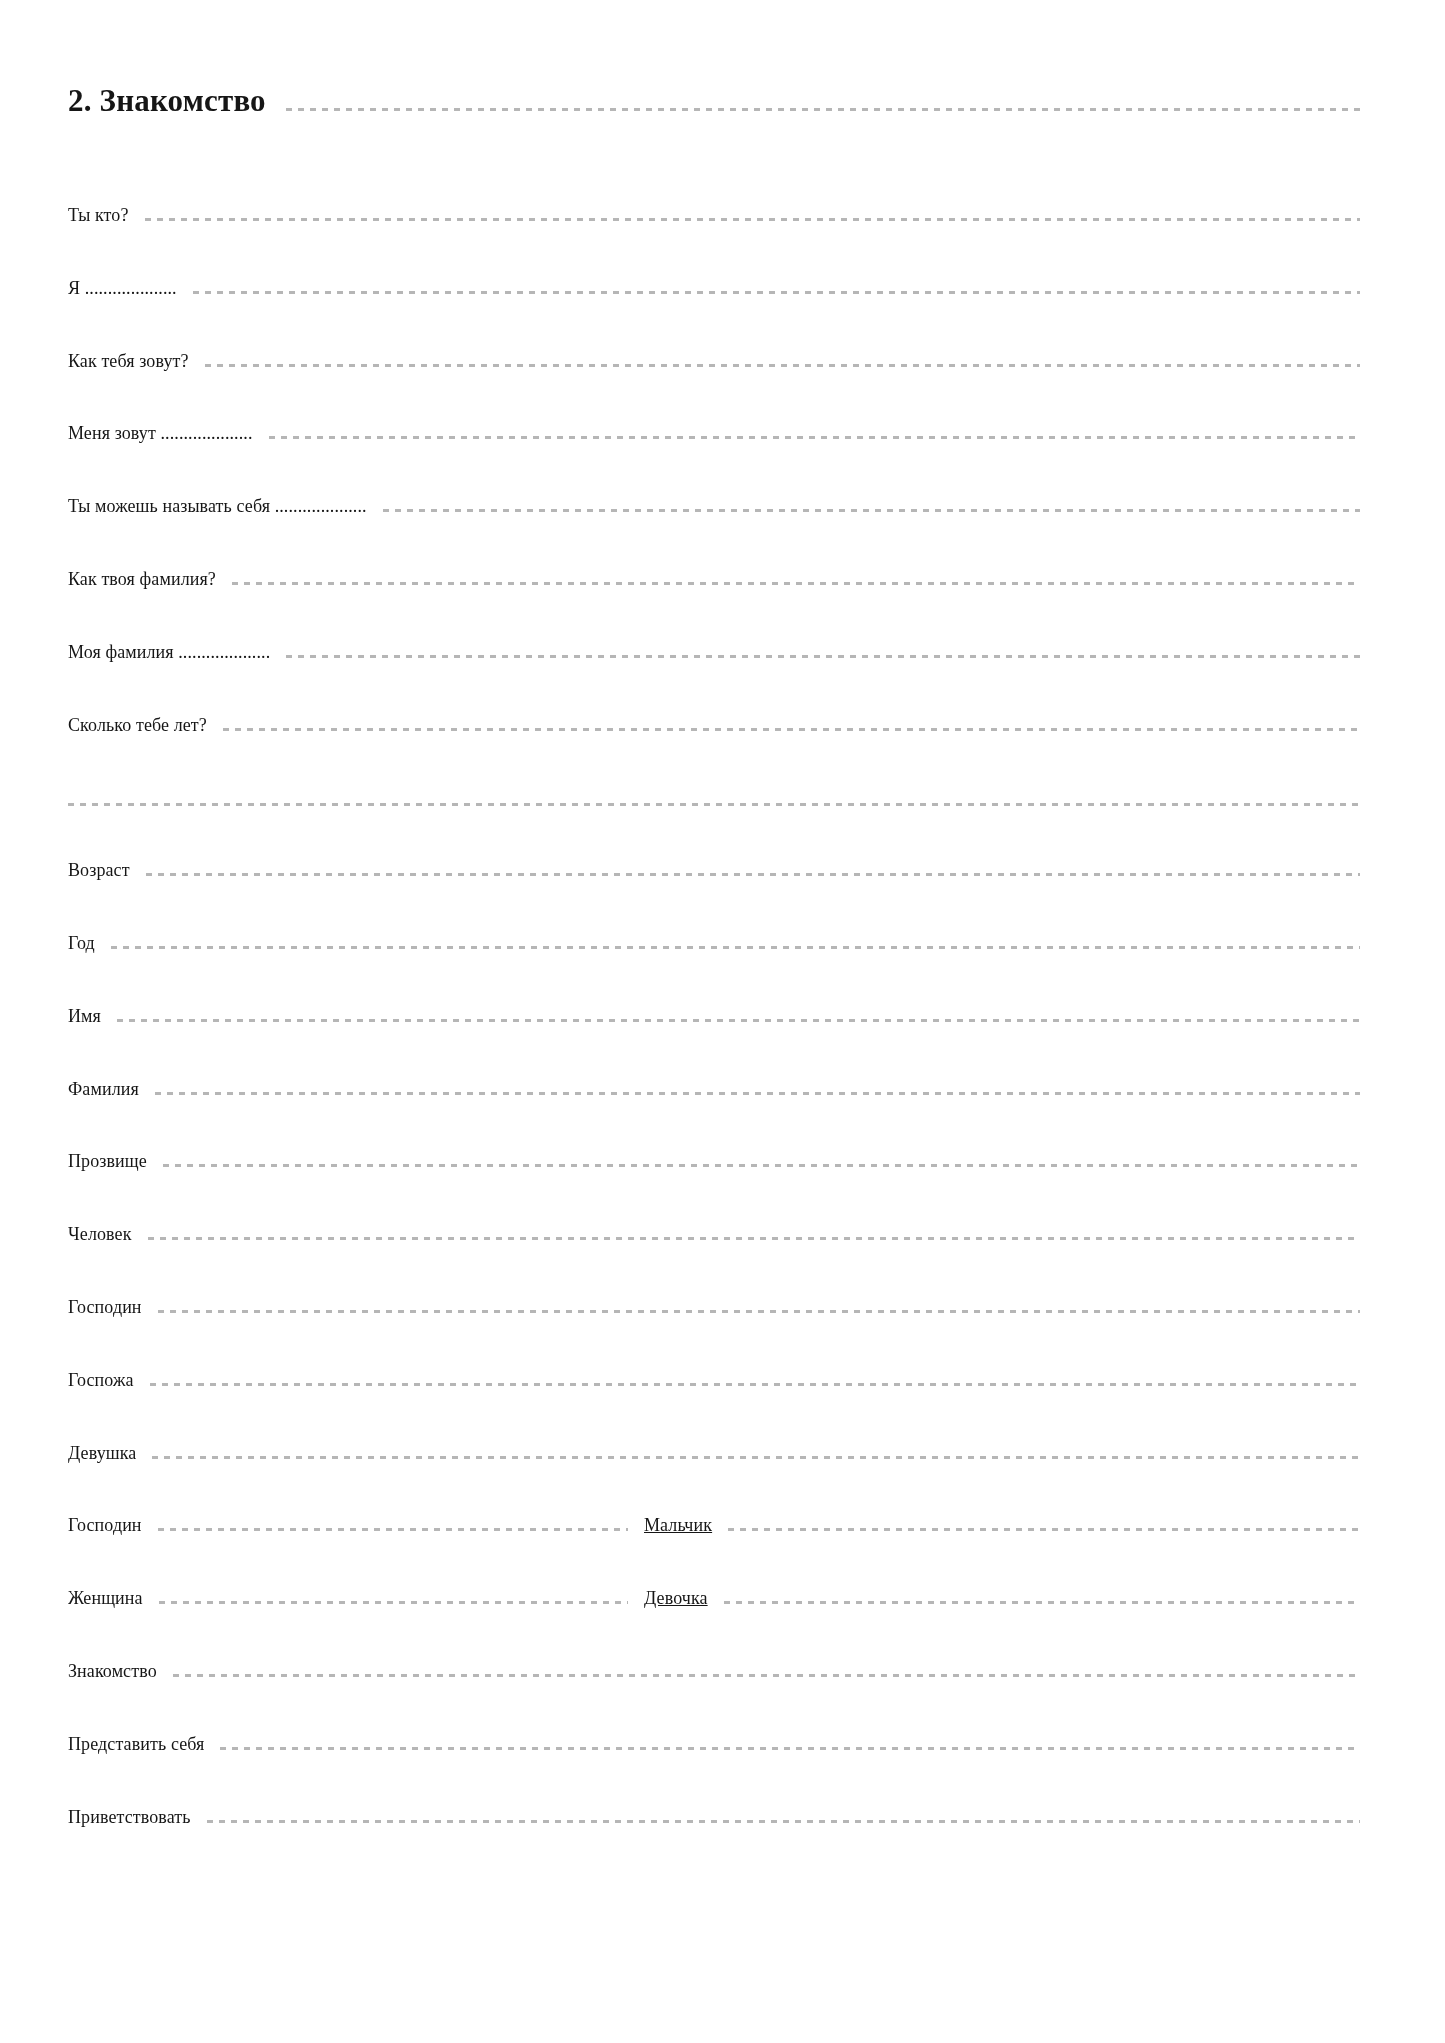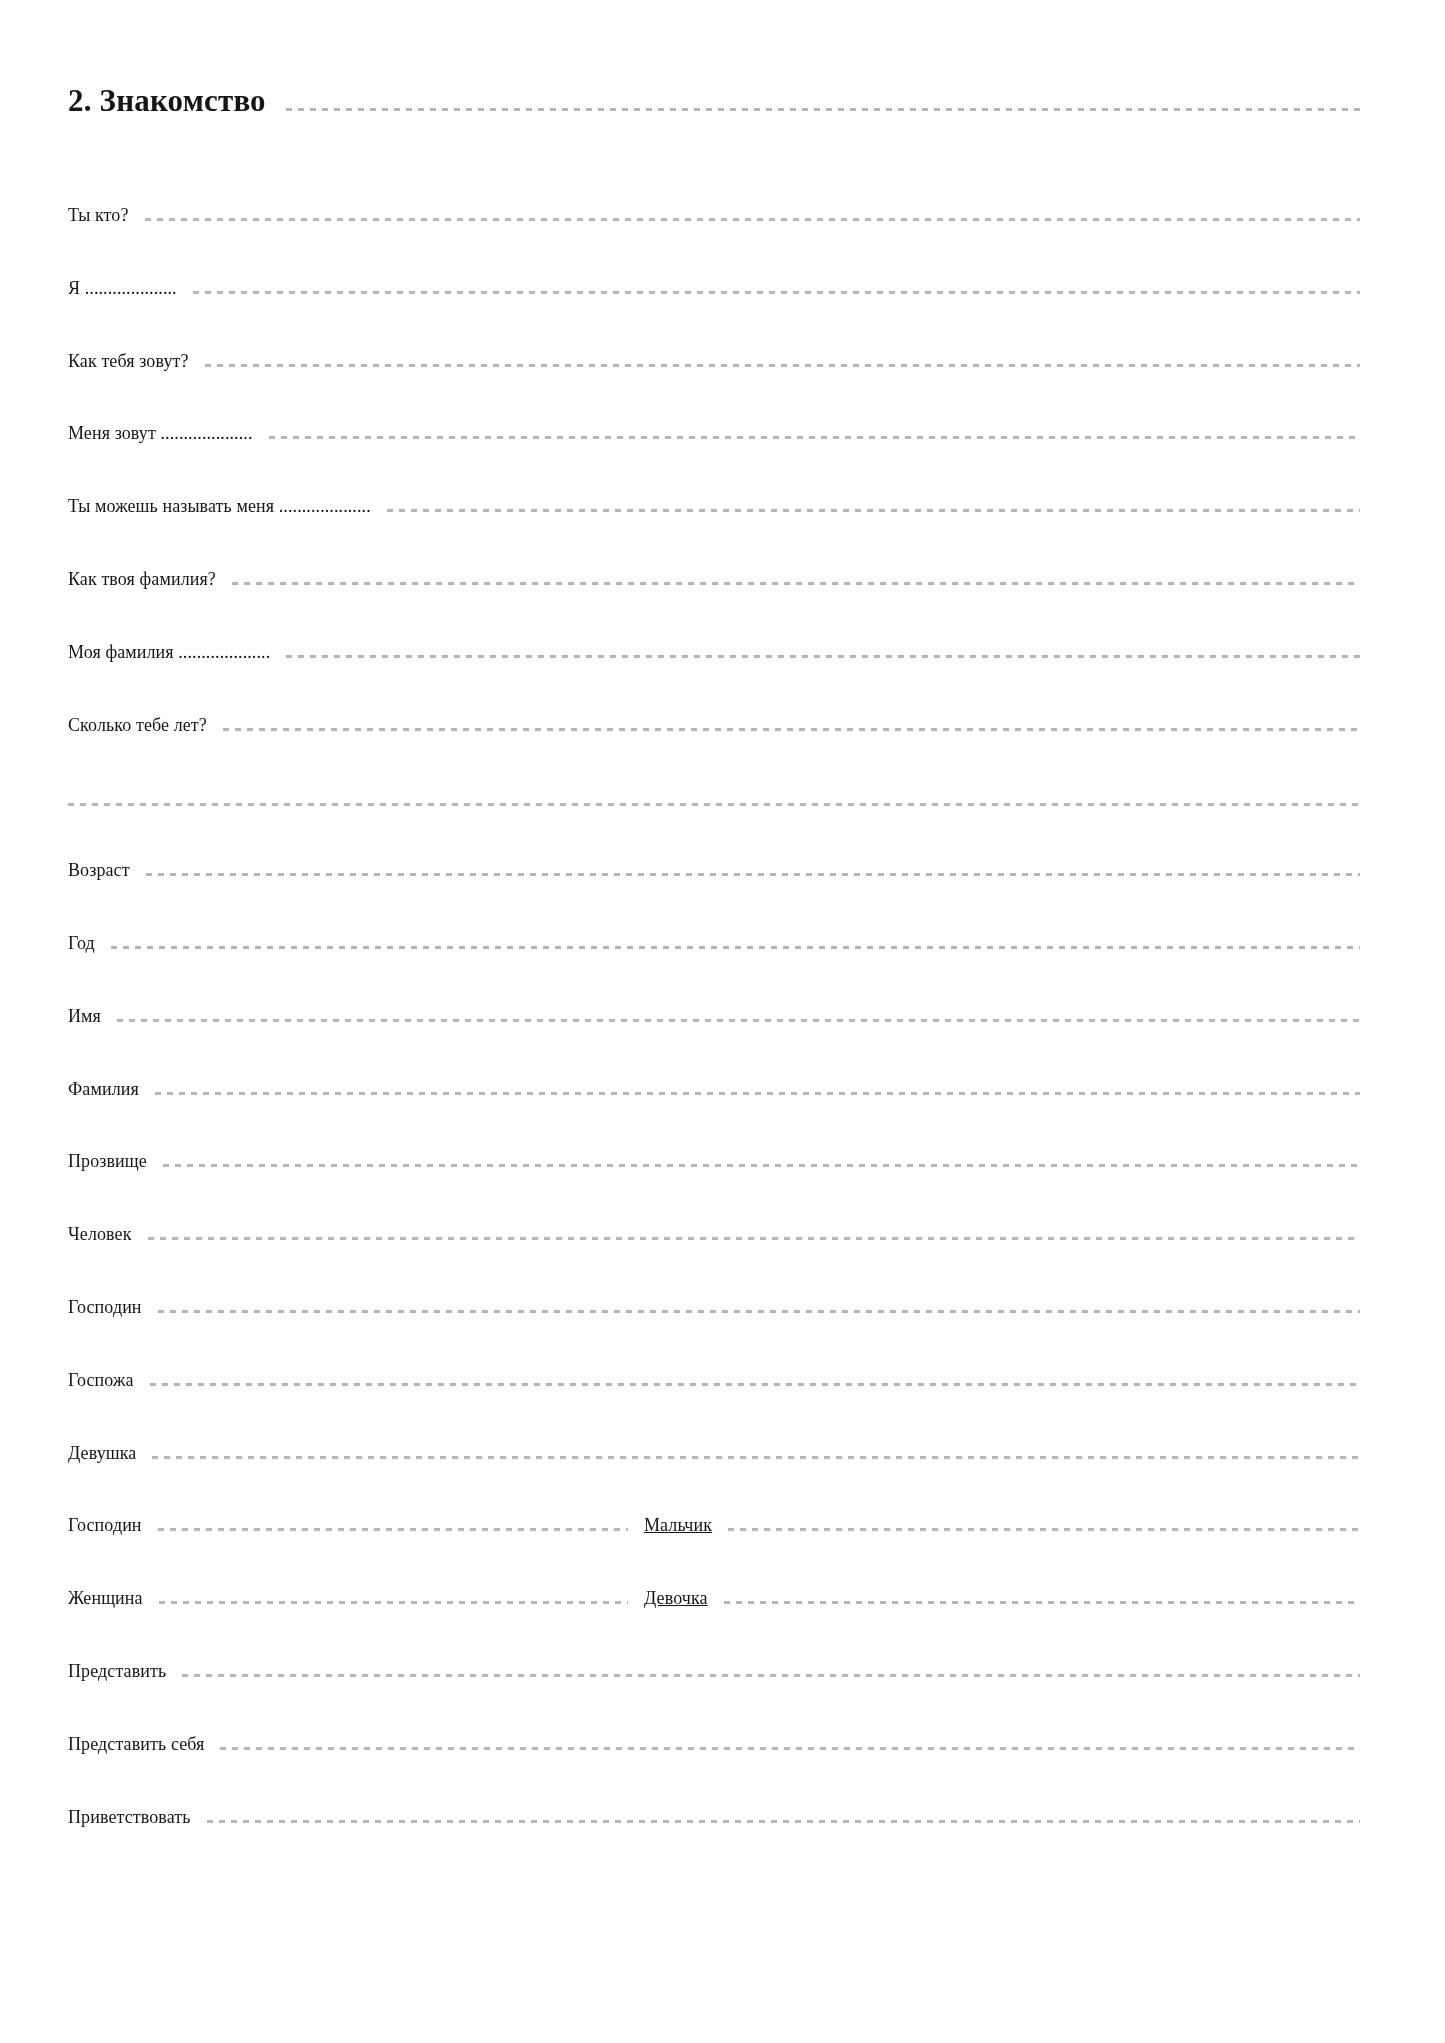--- a/index.html
+++ b/index.html
@@ -96,21 +96,21 @@
       </div>
       <div class="row">
         <span class="label">Как тебя зовут?</span>
         <span class="leader"></span>
       </div>
       <div class="row">
         <span class="label">Меня зовут ....................</span>
         <span class="leader"></span>
       </div>
       <div class="row">
-        <span class="label">Ты можешь называть меня ....................</span>
+        <span class="label">Ты можешь называть себя ....................</span>
         <span class="leader"></span>
       </div>
       <div class="row">
         <span class="label">Как твоя фамилия?</span>
         <span class="leader"></span>
       </div>
       <div class="row">
         <span class="label">Моя фамилия ....................</span>
         <span class="leader"></span>
       </div>
@@ -171,21 +171,21 @@
         <span class="pair-left">
           <span class="label">Женщина</span>
           <span class="leader"></span>
         </span>
         <span class="pair-right">
           <span class="label">Девочка</span>
           <span class="leader"></span>
         </span>
       </div>
       <div class="row">
-        <span class="label">Представить</span>
+        <span class="label">Знакомство</span>
         <span class="leader"></span>
       </div>
       <div class="row">
         <span class="label">Представить себя</span>
         <span class="leader"></span>
       </div>
       <div class="row">
         <span class="label">Приветствовать</span>
         <span class="leader"></span>
       </div>

